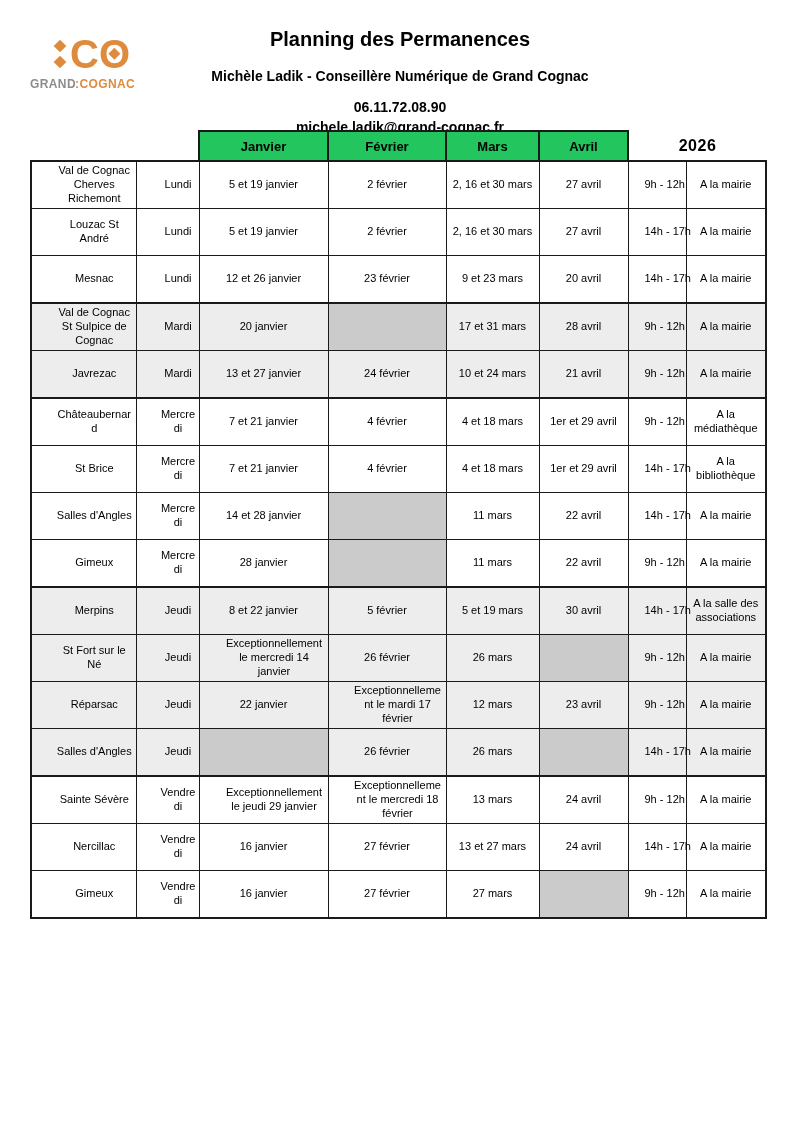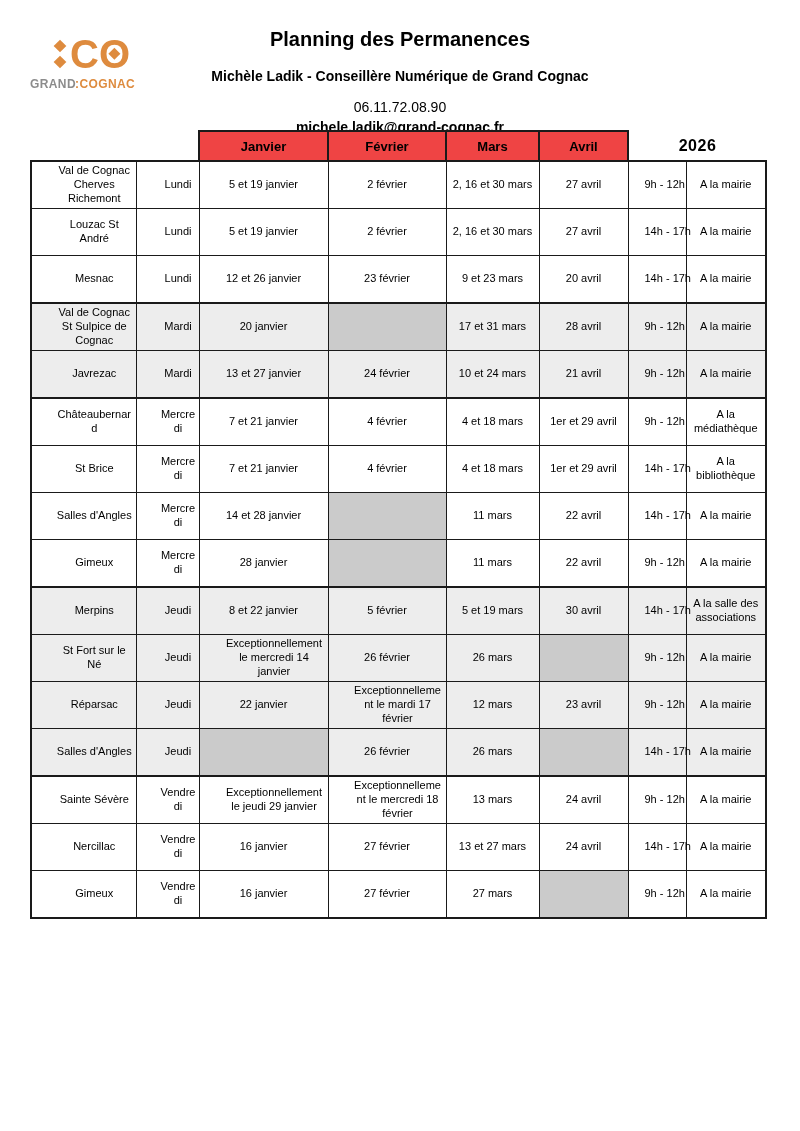--- a/index.html
+++ b/index.html
@@ -18,34 +18,34 @@
   .logo{position:absolute;left:28px;top:26px;width:112px;height:70px;}
   .logo-mark{font-family:"Liberation Sans", sans-serif;font-weight:bold;font-size:40px;fill:var(--orange);}
   .o-fill{fill:var(--orange);}
   .logo-gray-text{font-family:"Liberation Sans", sans-serif;font-weight:bold;font-size:12px;fill:var(--logo-gray);letter-spacing:.4px;}
   .logo-orange-text{font-family:"Liberation Sans", sans-serif;font-weight:bold;font-size:12px;fill:var(--orange);letter-spacing:.4px;}
 
   
   .head-text{position:absolute;left:160px;top:28px;width:480px;text-align:center;}
   .title{font-size:20px;font-weight:bold;line-height:22px;margin:0 0 17px 0;}
   .subtitle{font-size:14px;font-weight:bold;line-height:19px;margin:12px;}
-  .phone{font-size:14px;font-weight:normal;line-height:19px;margin:0;}
+  .phone{font-size:14px;font-weight:bold;line-height:19px;margin:0;}
   .email-line{line-height:19px;margin:0;}
   .email{font-size:14px;font-weight:bold;color:#000;text-decoration:underline;cursor:pointer;text-align:right;}
 
   
   .tablewrap{position:absolute;left:30px;top:130px;}
   table{border-collapse:collapse;table-layout:fixed;width:735px;}
   col.c-loc{width:105px;} col.c-day{width:63px;} col.c-jan{width:129px;}
   col.c-fev{width:118px;} col.c-mar{width:93px;}  col.c-avr{width:89px;}
   col.c-hrs{width:58px;}  col.c-plc{width:80px;}
 
   thead td{height:26px;text-align:center;vertical-align:middle;}
   .spacer{border:none;}
-  .month-head{border:2px solid var(--border-c);font-weight:bold;font-size:13px;background:#ef4444;}
+  .month-head{border:2px solid var(--border-c);font-weight:bold;font-size:13px;background:#22c55e;}
   .year-cell{border:none;font-weight:bold;font-size:16px;letter-spacing:.5px;}
 
   tbody td{
     border:1px solid var(--border-c);
     text-align:center;vertical-align:middle;
     font-size:11px;line-height:1.25;
     padding:2px 3px;height:42px;background:#fff;
     word-wrap:break-word;
   }
   tr.group-start td{border-top:2px solid var(--border-c);}

